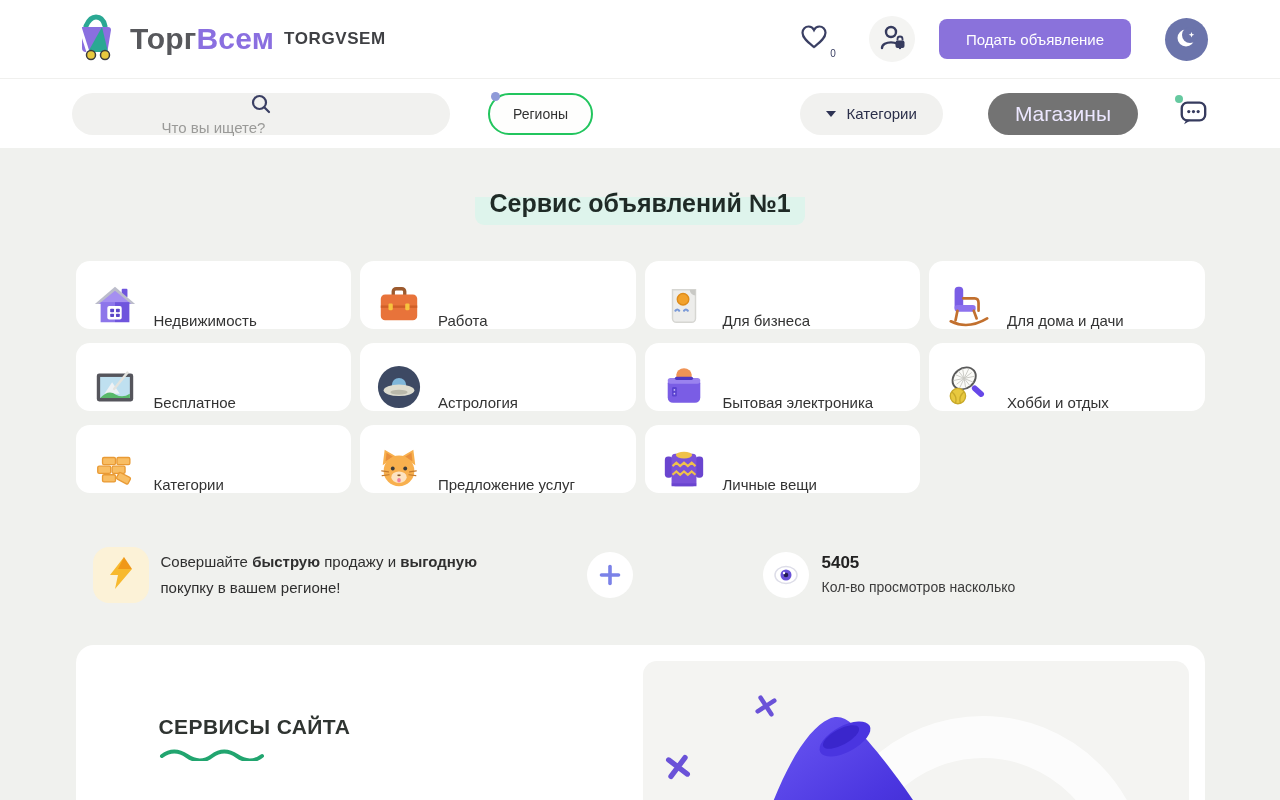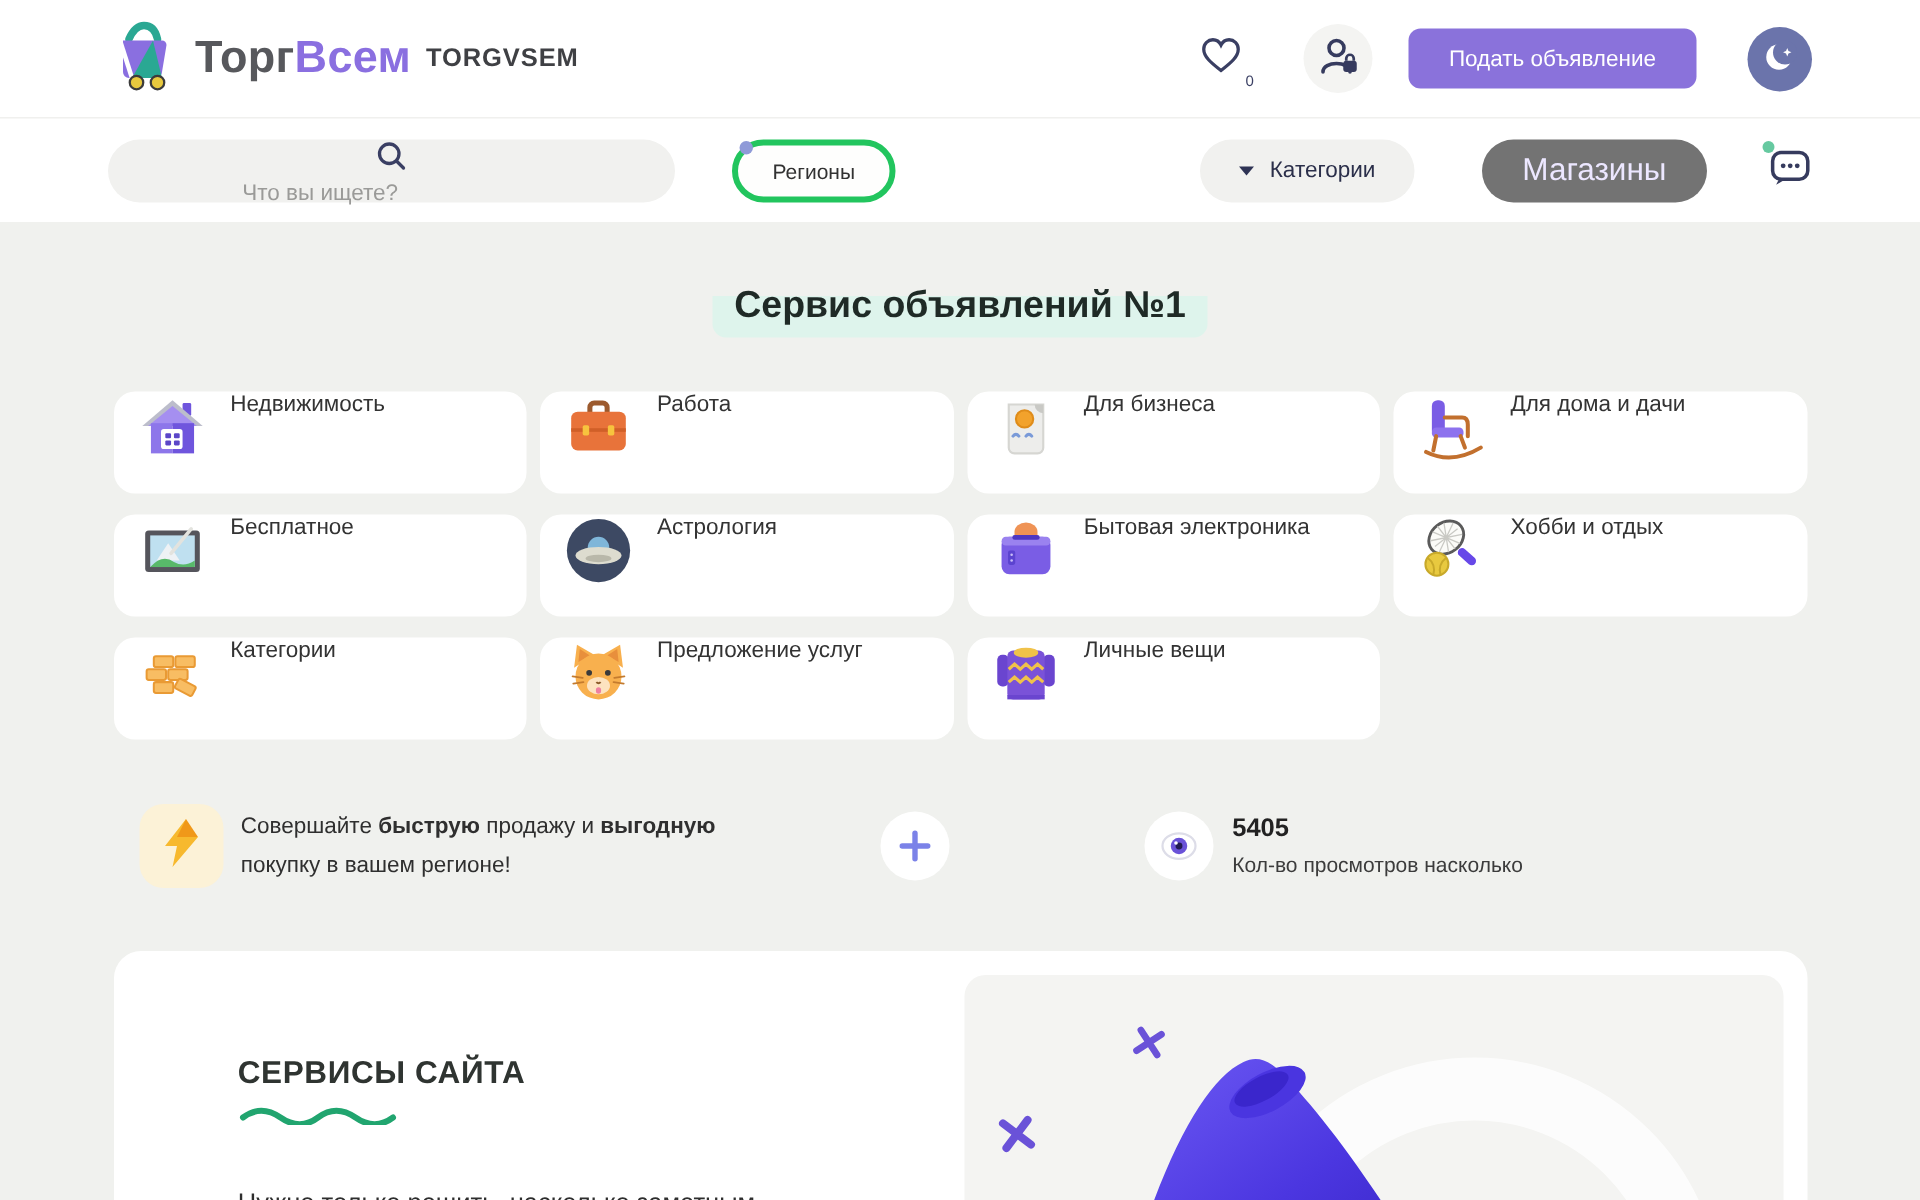--- a/index.html
+++ b/index.html
@@ -19,42 +19,42 @@
   .user-circle { width:46px; height:46px; border-radius:50%; background:#f4f4f2; display:flex; align-items:center; justify-content:center; margin-right:24px; cursor:pointer; }
   .post-btn { height:40px; padding:0 27px; background:#8a72db; border:none; border-radius:8px; color:#fff; font-size:15px; font-family:inherit; cursor:pointer; margin-right:34px; }
   .moon-btn { width:43px; height:43px; border-radius:50%; background:#6b74ab; border:none; cursor:pointer; display:flex; align-items:center; justify-content:center; }
 
   
   .toolbar { height:70px; background:#fff; border-top:1px solid #f0f0ee; display:flex; align-items:center; padding:0 72px; }
   .search-pill { width:378px; height:42px; background:#f1f1ef; border-radius:21px; display:flex; align-items:center; padding:0 19px;flex-direction:column; }
   .search-divider { width:1px; height:22px; background:#d8d8d6; margin:0 14px; }
   .search-input { flex:1; border:none; background:transparent; outline:none; font-size:15px; font-family:inherit; color:#444; }
   .search-input::placeholder { color:#9a9a98; }
-  .regions-btn { position:relative; margin-left:38px; height:42px; padding:0 23px; background:#fefefd; border:4px solid #22c55e; border-radius:21px; font-size:14px; color:#323232; font-family:inherit; cursor:pointer; }
+  .regions-btn { position:relative; margin-left:38px; height:42px; padding:0 23px; background:#fefefd; border:2px solid #22c55e; border-radius:21px; font-size:14px; color:#323232; font-family:inherit; cursor:pointer; }
   .regions-dot { position:absolute; top:-3px; left:1px; width:9px; height:9px; border-radius:50%; background:#8f9ad8; }
   .toolbar-spacer { flex:1; }
   .categories-btn { height:42px; padding:0 26px; background:#f1f1ef; border:none; border-radius:21px; display:flex; align-items:center; gap:11px; font-size:15px; color:#2b2f4a; font-family:inherit; cursor:pointer; }
   .caret-down { width:0; height:0; border-left:5px solid transparent; border-right:5px solid transparent; border-top:6px solid #2e3354; }
   .shops-btn { height:42px; padding:0 27px; background:#737373; border:none; border-radius:21px; color:#ece7ff; font-size:21px; font-family:Liberation Sans, sans-serif; cursor:pointer; margin-left:45px; }
   .chat-wrap { position:relative; margin-left:40px; cursor:pointer; }
   .chat-dot { position:absolute; top:-2px; left:-3px; width:8px; height:8px; border-radius:50%; background:#66c9a0; }
 
   
   .hero { text-align:center; margin-top:36px; }
   .hero-title { display:inline-block; font-size:25px; font-weight:bold; color:#1f2a26; padding:5px 14px 7px;
     background:linear-gradient(180deg, rgba(0,0,0,0) 32%, #def4ec 32%); border-radius:9px; }
 
   
   .grid { width:1129px; margin:36px auto 0; display:grid; grid-template-columns:repeat(4,1fr); gap:14px 9px; }
-  .cat-card { background:#fff; border-radius:14px; height:68px; display:flex; align-items:flex-start; padding:0 15px; gap:15px; cursor:pointer; }
+  .cat-card { background:#fff; border-radius:14px; height:68px; display:flex; align-items:flex-end; padding:0 15px; gap:15px; cursor:pointer; }
   .cat-icon { width:48px; height:48px; flex:0 0 48px; display:flex; align-items:center; justify-content:center; }
   .cat-label { font-size:15px; color:#333; }
 
   
-  .stats { width:1129px; margin:31px auto 0; display:flex; align-items:center; height:80px; }
+  .stats { width:1129px; margin:42px auto 0; display:flex; align-items:center; height:80px; }
   .flash-tile { width:56px; height:56px; margin-left:17px; background:#fcf2d7; border-radius:16px; display:flex; align-items:center; justify-content:center; }
   .promo-text { margin-left:12px; width:330px; font-size:15px; line-height:26px; color:#2f2f2f; }
   .promo-text b { font-weight:bold; }
   .stat-group { display:flex; align-items:center; gap:13px; }
   .sg-plus { margin-left:96px; }
   .sg-eye { margin-left:130px; }
   .stat-circle { width:46px; height:46px; border-radius:50%; background:#fff; display:flex; align-items:center; justify-content:center; }
   .stat-num { font-size:17px; font-weight:bold; color:#222; line-height:24px; }
   .stat-label { font-size:14px; color:#3c3c3c; line-height:24px; }
 

